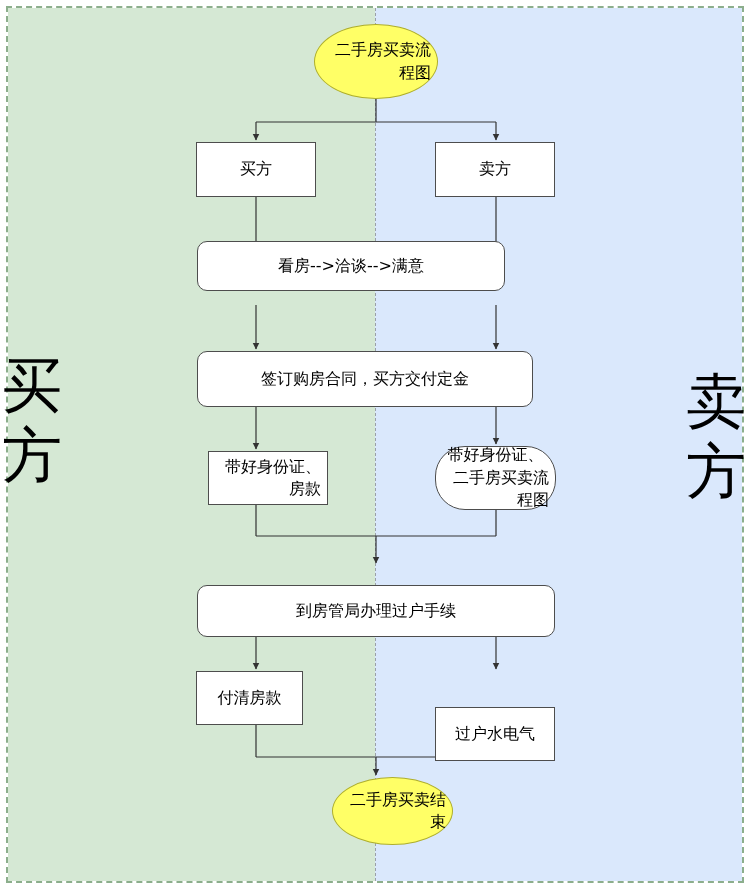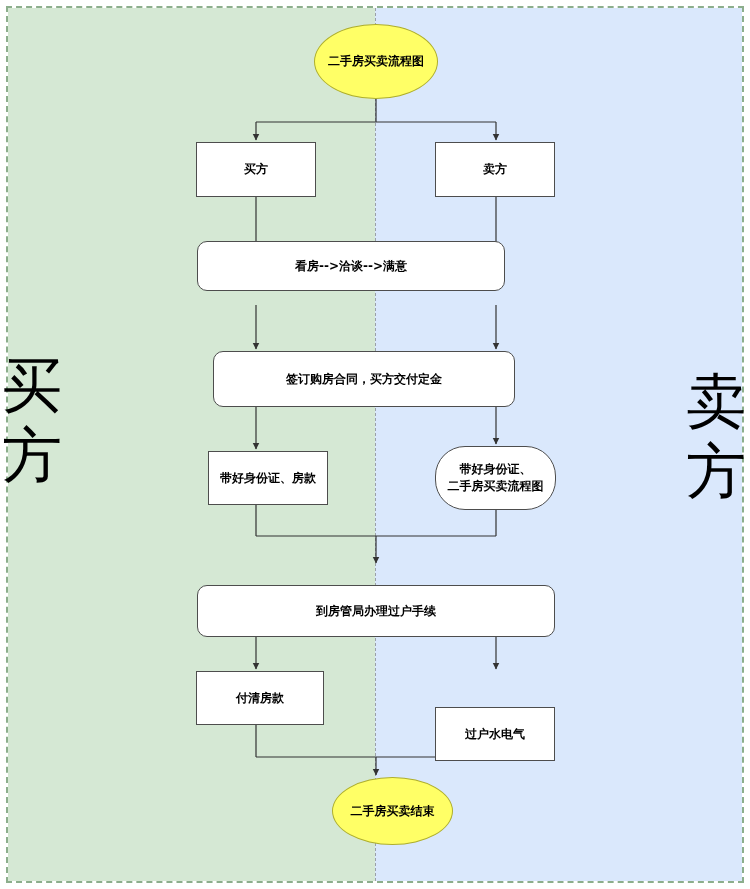--- a/index.html
+++ b/index.html
@@ -51,28 +51,27 @@
   #arrow path { fill: var(--connector, #333); stroke: none; }
 
   
   .node {
     position: absolute;
     display: flex;
     align-items: center;
     justify-content: center;
     flex-direction: column;
     text-align: right;
-    font-size: 12px;
+    font-size: 16px;
     line-height: 1.4;
     color: #000;
     background: var(--node-fill, #fff);
     border: 1px solid var(--node-border, #4d4d4d);
     padding: 2px 6px;
     z-index: 4;
-    font-weight: bold;
   }
   .rounded { border-radius: 10px; }
   .terminator {
     background: var(--terminator-fill, #ffff66);
     border: 1px solid var(--terminator-border, #aeae2e);
     border-radius: 50%;
   }
 </style>
 </head>
 <body>
@@ -127,38 +126,38 @@
   </div>
 
   <div class="node" style="left:435px; top:142px; width:120px; height:55px;">
     <span>卖方</span>
   </div>
 
   <div class="node rounded" style="left:197px; top:241px; width:308px; height:50px;">
     <span>看房--&gt;洽谈--&gt;满意</span>
   </div>
 
-  <div class="node rounded" style="left:197px; top:351px; width:302px; height:56px;margin-left:16px;">
+  <div class="node rounded" style="left:197px; top:351px; width:336px; height:56px;">
     <span>签订购房合同，买方交付定金</span>
   </div>
 
   <div class="node" style="left:196px; top:451px; width:120px; height:54px;margin-left:12px;">
     <span>带好身份证、房款</span>
   </div>
 
   <div class="node" style="left:435px; top:446px; width:121px; height:64px;border-radius:30px;">
     <span>带好身份证、</span>
     <span>二手房买卖流程图</span>
   </div>
 
   <div class="node rounded" style="left:197px; top:565px; width:358px; height:52px;margin-top:20px;">
     <span>到房管局办理过户手续</span>
   </div>
 
-  <div class="node" style="left:196px; top:671px; width:128px; height:54px;">
+  <div class="node" style="left:196px; top:671px; width:107px; height:54px;">
     <span>付清房款</span>
   </div>
 
   <div class="node" style="left:435px; top:671px; width:120px; height:54px;margin-top:36px;">
     <span>过户水电气</span>
   </div>
 
   <div class="node terminator" style="left:332px; top:777px; width:121px; height:68px;">
     <span>二手房买卖结束</span>
   </div>

